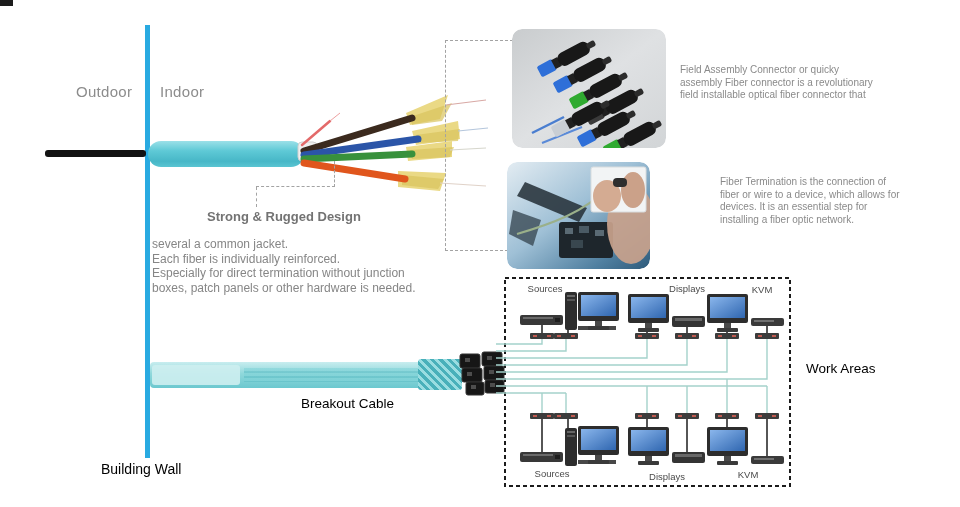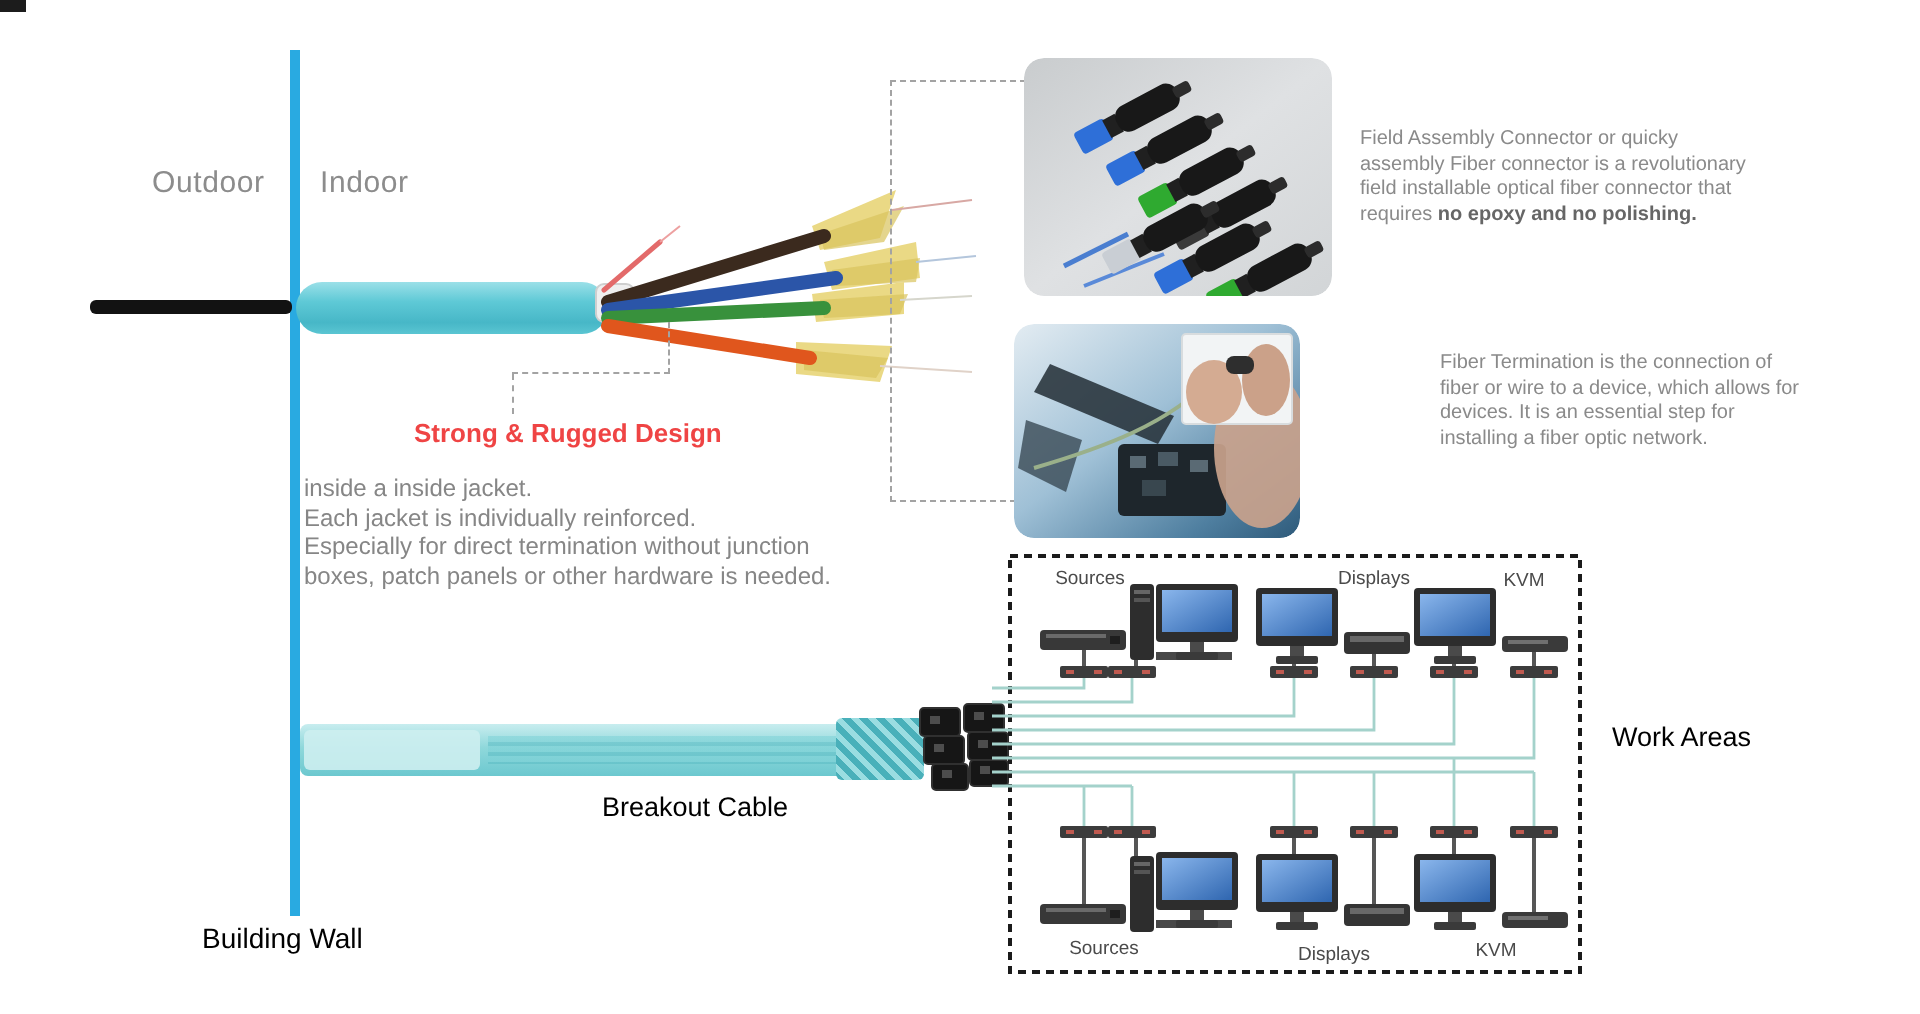--- a/index.html
+++ b/index.html
@@ -1,21 +1,21 @@
 <!DOCTYPE html>
 <html><head>
 <meta charset="utf-8">
 <style>
   html,body{margin:0;padding:0;}
   body{width:960px;height:507px;position:relative;background:#ffffff;overflow:hidden;
        font-family:"Liberation Sans", sans-serif;}
   .abs{position:absolute;}
   .zone-label{font-size:15px;color:#8c8c8c;letter-spacing:.3px;}
   .big-label{font-size:13.5px;color:#000000;}
-  .callout-head{font-size:13px;font-weight:bold;color:#ef4444;}
+  .callout-head{font-size:13px;font-weight:bold;color:#737373;}
   .body-text{font-size:12px;line-height:1.22;color:#868686;}
   .rtext{font-size:10px;line-height:1.25;color:#8a8a8a;}
   .rtext b{color:#666;}
   .dash-v{border-left:1px dashed #a3a3a3;width:0;}
   .dash-h{border-top:1px dashed #a3a3a3;height:0;}
   .wall{background:#29aae1;}
   .photo{border-radius:10px;overflow:hidden;}
   svg text{font-family:"Liberation Sans", sans-serif;}
 </style>
 </head>
@@ -61,22 +61,22 @@
     <path d="M150 88 L196 91" stroke="#e0d2c8"></path>
   </g>
 </svg>
 
 <div class="abs dash-v" style="left:334px;top:161px;height:26px;"></div>
 <div class="abs dash-h" style="left:256px;top:186px;width:79px;"></div>
 <div class="abs dash-v" style="left:256px;top:187px;height:20px;"></div>
 
 <div class="abs callout-head" style="left:207px;top:209px;">Strong &amp; Rugged Design</div>
 <div class="abs body-text" style="left:152px;top:237px;width:310px;">
-  <div>inside a inside jacket.</div>
-  <div>Each jacket is individually reinforced.</div>
+  <div>several a common jacket.</div>
+  <div>Each fiber is individually reinforced.</div>
   <div>Especially for direct termination without junction</div>
   <div>boxes, patch panels or other hardware is needed.</div>
 </div>
 
 <div class="abs dash-v" style="left:445px;top:40px;height:211px;"></div>
 <div class="abs dash-h" style="left:445px;top:40px;width:68px;"></div>
 <div class="abs dash-h" style="left:445px;top:250px;width:63px;"></div>
 
 <svg class="abs photo" style="left:512px;top:29px;" width="154" height="119" viewBox="0 0 154 119">
   <defs>
@@ -130,21 +130,20 @@
     <ellipse cx="100" cy="34" rx="14" ry="16" fill="#d4ab92"></ellipse>
     <ellipse cx="126" cy="28" rx="12" ry="18" fill="#cba189"></ellipse>
     <rect x="106" y="16" width="14" height="9" rx="4" fill="#2e2e2e"></rect>
   </g>
 </svg>
 
 <div class="abs rtext" style="left:680px;top:64px;width:265px;">
   <div>Field Assembly Connector or quicky</div>
   <div>assembly Fiber connector is a revolutionary</div>
   <div>field installable optical fiber connector that</div>
-  <div><span>requires </span><b>no epoxy and no polishing.</b></div>
 </div>
 <div class="abs rtext" style="left:680px;top:176px;width:265px;margin-left:40px;">
   <div>Fiber Termination is the connection of</div>
   <div>fiber or wire to a device, which allows for</div>
   <div>devices. It is an essential step for</div>
   <div>installing a fiber optic network.</div>
 </div>
 
 <div class="abs" style="left:150px;top:362px;width:270px;height:26px;border-radius:4px 0 0 4px;
             background:linear-gradient(#c8edef 0%,#8fd8db 45%,#6cc8cf 100%);"></div>

